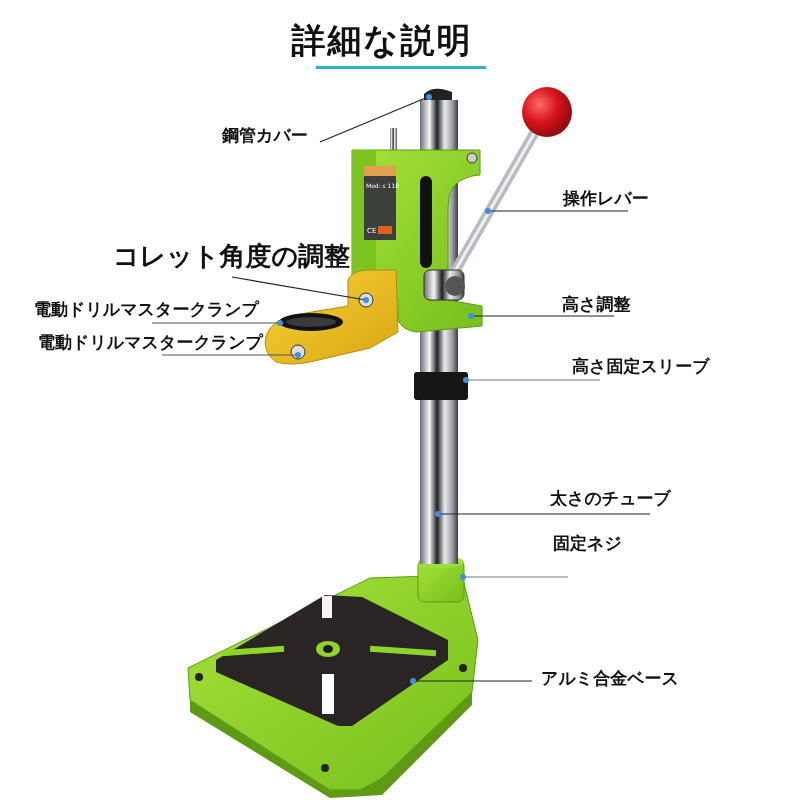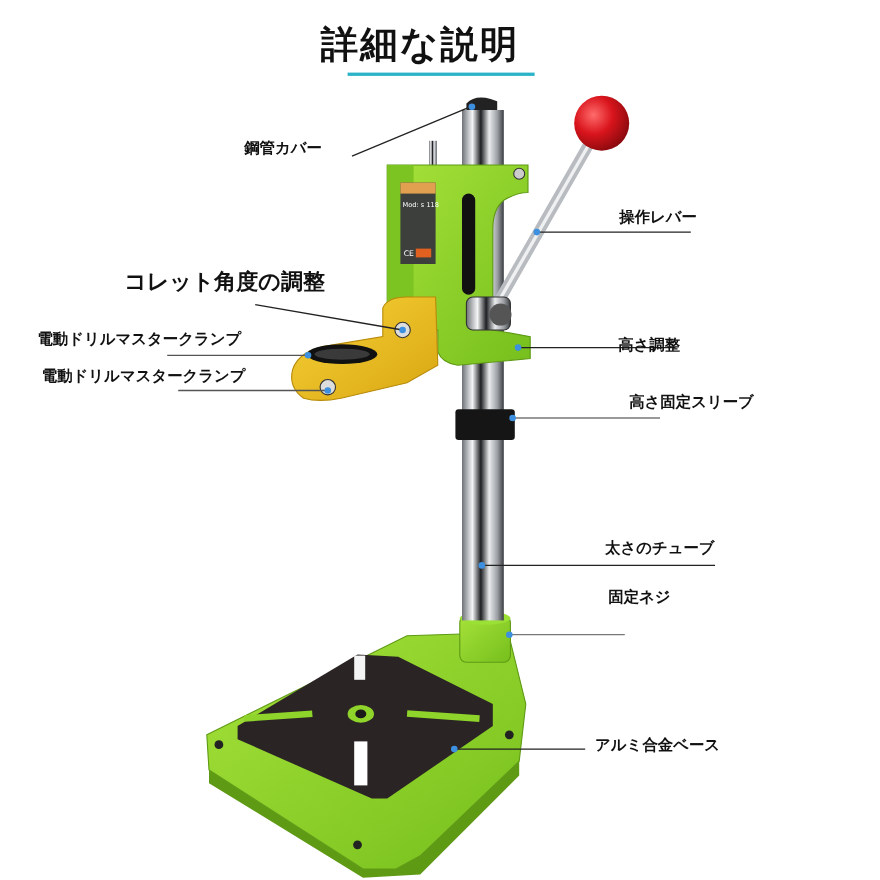--- a/index.html
+++ b/index.html
@@ -1,22 +1,22 @@
 <!DOCTYPE html>
 <html><head>
 <meta charset="utf-8">
 <style>
   html, body { margin: 0; padding: 0; background: #ffffff; }
   body { width: 800px; height: 800px; position: relative; overflow: hidden;
          font-family: "DejaVu Sans", "Liberation Sans", sans-serif; color: #111; }
   .title { position: absolute; left: 0; width: 764px; top: 18px; text-align: center;
            font-size: 34px; font-weight: bold; letter-spacing: 2px; }
   .title-underline { position: absolute; left: 316px; top: 66px; width: 170px; height: 3px; }
-  .label { position: absolute; font-size: 14px; font-weight: bold; white-space: nowrap; line-height: 20px; }
-  .label.big { font-size: 20px; }
+  .label { position: absolute; font-size: 17px; font-weight: bold; white-space: nowrap; line-height: 20px; }
+  .label.big { font-size: 26px; }
   svg.art { position: absolute; left: 0; top: 0; }
 </style>
 </head>
 <body>
 
 <div class="title">詳細な説明</div>
 <div class="title-underline" id="uline" style="background: rgb(43, 179, 199);"></div>
 
 <svg class="art" width="800" height="800" viewBox="0 0 800 800">
   <defs>
@@ -122,17 +122,17 @@
     <circle cx="463" cy="577" r="3"></circle>
     <circle cx="413" cy="681" r="3"></circle>
   </g>
 </svg>
 
 <div class="label" style="left:222px;top:125px;">鋼管カバー</div>
 <div class="label" style="left:563px;top:188px;">操作レバー</div>
 <div class="label big" style="left:113px;top:246px;">コレット角度の調整</div>
 <div class="label" style="left:34px;top:299px;">電動ドリルマスタークランプ</div>
 <div class="label" style="left:38px;top:332px;">電動ドリルマスタークランプ</div>
-<div class="label" style="left:562px;top:304px;">高さ調整</div>
+<div class="label" style="left:562px;top:294px;">高さ調整</div>
 <div class="label" style="left:572px;top:356px;">高さ固定スリーブ</div>
 <div class="label" style="left:550px;top:490px;font-family:Liberation Mono, monospace;">太さのチューブ</div>
 <div class="label" style="left:553px;top:533px;">固定ネジ</div>
 <div class="label" style="left:541px;top:668px;">アルミ合金ベース</div>
 
 </body></html>

